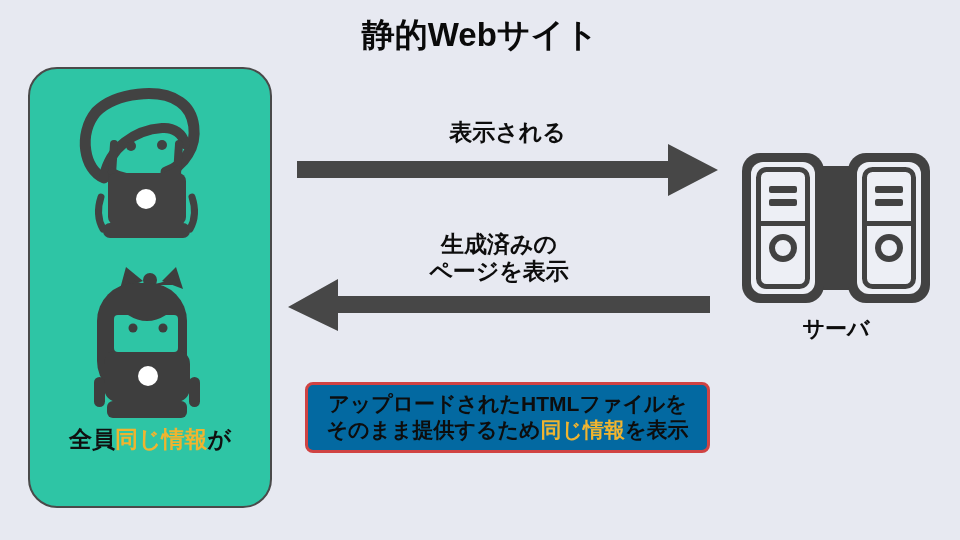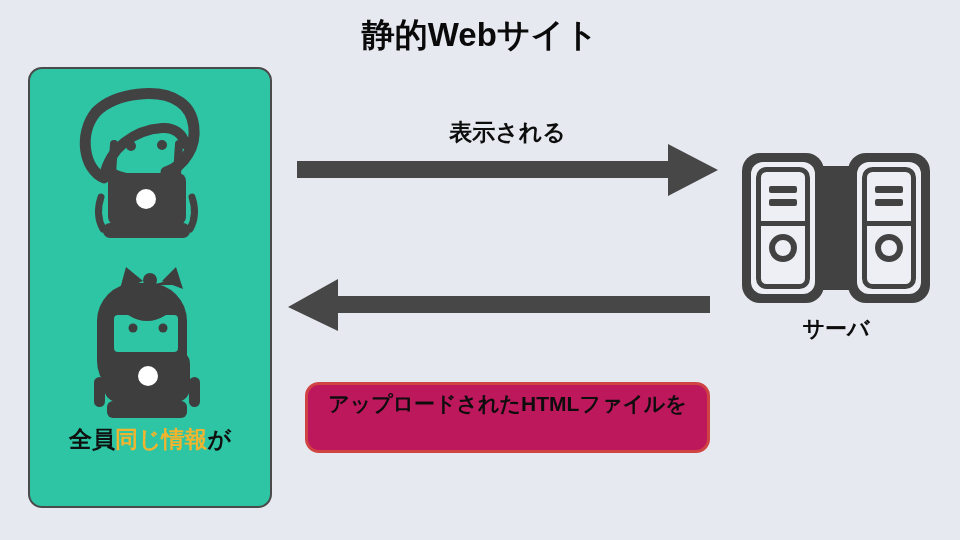--- a/index.html
+++ b/index.html
@@ -6,21 +6,21 @@
   .stage{
     position:relative;width:960px;height:540px;background:#E7E9F1;
     font-family:"Liberation Sans",sans-serif;overflow:hidden;color:#0d0d0d;
   }
   .title{
     position:absolute;top:13px;left:0;width:100%;text-align:center;
     font-size:33px;font-weight:800;color:#0a0a0a;
   }
   .users-panel{
     position:absolute;left:28px;top:67px;width:244px;height:441px;
-    background:#2EC5A5;border:2px solid #4a4a4a;border-radius:14px;box-sizing:border-box;
+    background:#2EC5A5;border:2px solid #4a4a4a;border-radius:29px;box-sizing:border-box;
   }
   .person{position:absolute;}
   .p1{left:45px;top:13px;width:132px;height:160px;}
   .p2{left:45px;top:196px;width:132px;height:162px;}
   .caption{
     position:absolute;left:0;right:0;top:356px;text-align:center;
     font-size:23px;font-weight:800;line-height:28px;color:#101010;
   }
   .hl{color:#F0B42F;}
   .access-label{
@@ -33,21 +33,21 @@
     font-size:23px;font-weight:800;line-height:27px;
   }
   .arrow-left{position:absolute;left:286px;top:275px;width:426px;height:60px;}
   .server-svg{position:absolute;left:740px;top:150px;width:192px;height:160px;}
   .server-label{
     position:absolute;left:740px;top:314px;width:192px;text-align:center;
     font-size:22px;font-weight:700;
   }
   .note{
     position:absolute;left:305px;top:382px;width:405px;height:71px;
-    background:#be185d;border:3px solid #D04343;border-radius:14px;box-sizing:border-box;
+    background:#0369a1;border:3px solid #D04343;border-radius:8px;box-sizing:border-box;
     text-align:center;padding-top:6px;font-size:21px;font-weight:800;line-height:26px;
   }
 </style>
 </head>
 <body>
 
 <div class="stage">
 
   <div class="title">静的Webサイト</div>
 
@@ -92,20 +92,24 @@
     <div class="caption">
       <div><span>全員</span><span class="hl">同じ情報</span><span>が</span></div>
     </div>
   </div>
 
   <div class="access-label">表示される</div>
   <svg class="arrow-right" viewBox="0 0 425 60">
     <polygon points="2,21 373,21 373,4 423,30 373,56 373,38 2,38" fill="#474747"></polygon>
   </svg>
 
+  <div class="response-label">
+    <div>生成済みの</div>
+    <div>ページを表示</div>
+  </div>
   <svg class="arrow-left" viewBox="0 0 426 60">
     <polygon points="2,32 52,4 52,21 424,21 424,38 52,38 52,56" fill="#474747"></polygon>
   </svg>
 
   <svg class="server-svg" viewBox="0 0 192 160">
     <rect x="78" y="16" width="36" height="124" fill="#424242"></rect>
     <g>
       <rect x="2" y="3" width="82" height="150" rx="18" fill="#424242"></rect>
       <rect x="11" y="12" width="64" height="132" rx="12" fill="#EDEFF5"></rect>
       <rect x="18.5" y="19.5" width="49" height="117" rx="8" fill="none" stroke="#424242" stroke-width="5"></rect>
@@ -121,15 +125,16 @@
       <rect x="29" y="36" width="28" height="7" rx="2" fill="#424242"></rect>
       <rect x="29" y="49" width="28" height="7" rx="2" fill="#424242"></rect>
       <rect x="18.5" y="71" width="49" height="5" fill="#424242"></rect>
       <circle cx="43" cy="98" r="11" fill="none" stroke="#424242" stroke-width="6"></circle>
     </g>
   </svg>
   <div class="server-label">サーバ</div>
 
   <div class="note">
     <div>アップロードされたHTMLファイルを</div>
+    <div><span>そのまま提供するため</span><span class="hl">同じ情報</span><span>を表示</span></div>
   </div>
 
 </div>
 
 </body></html>

